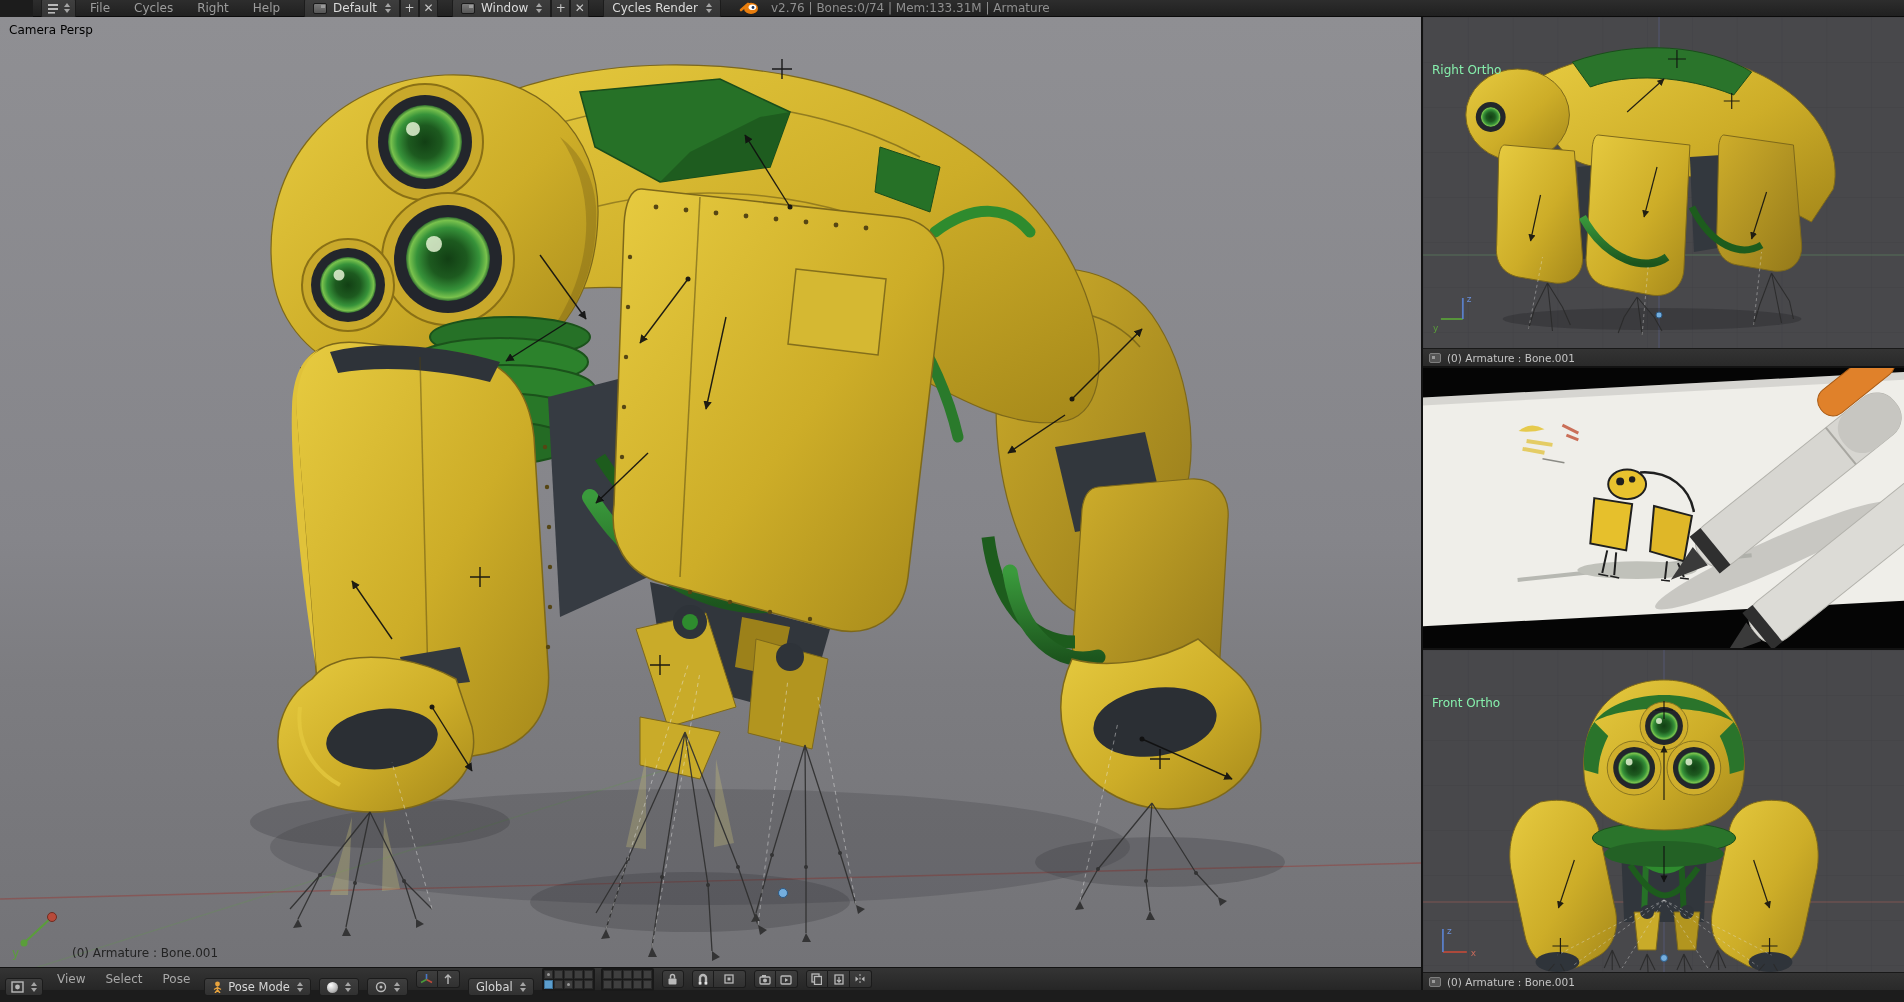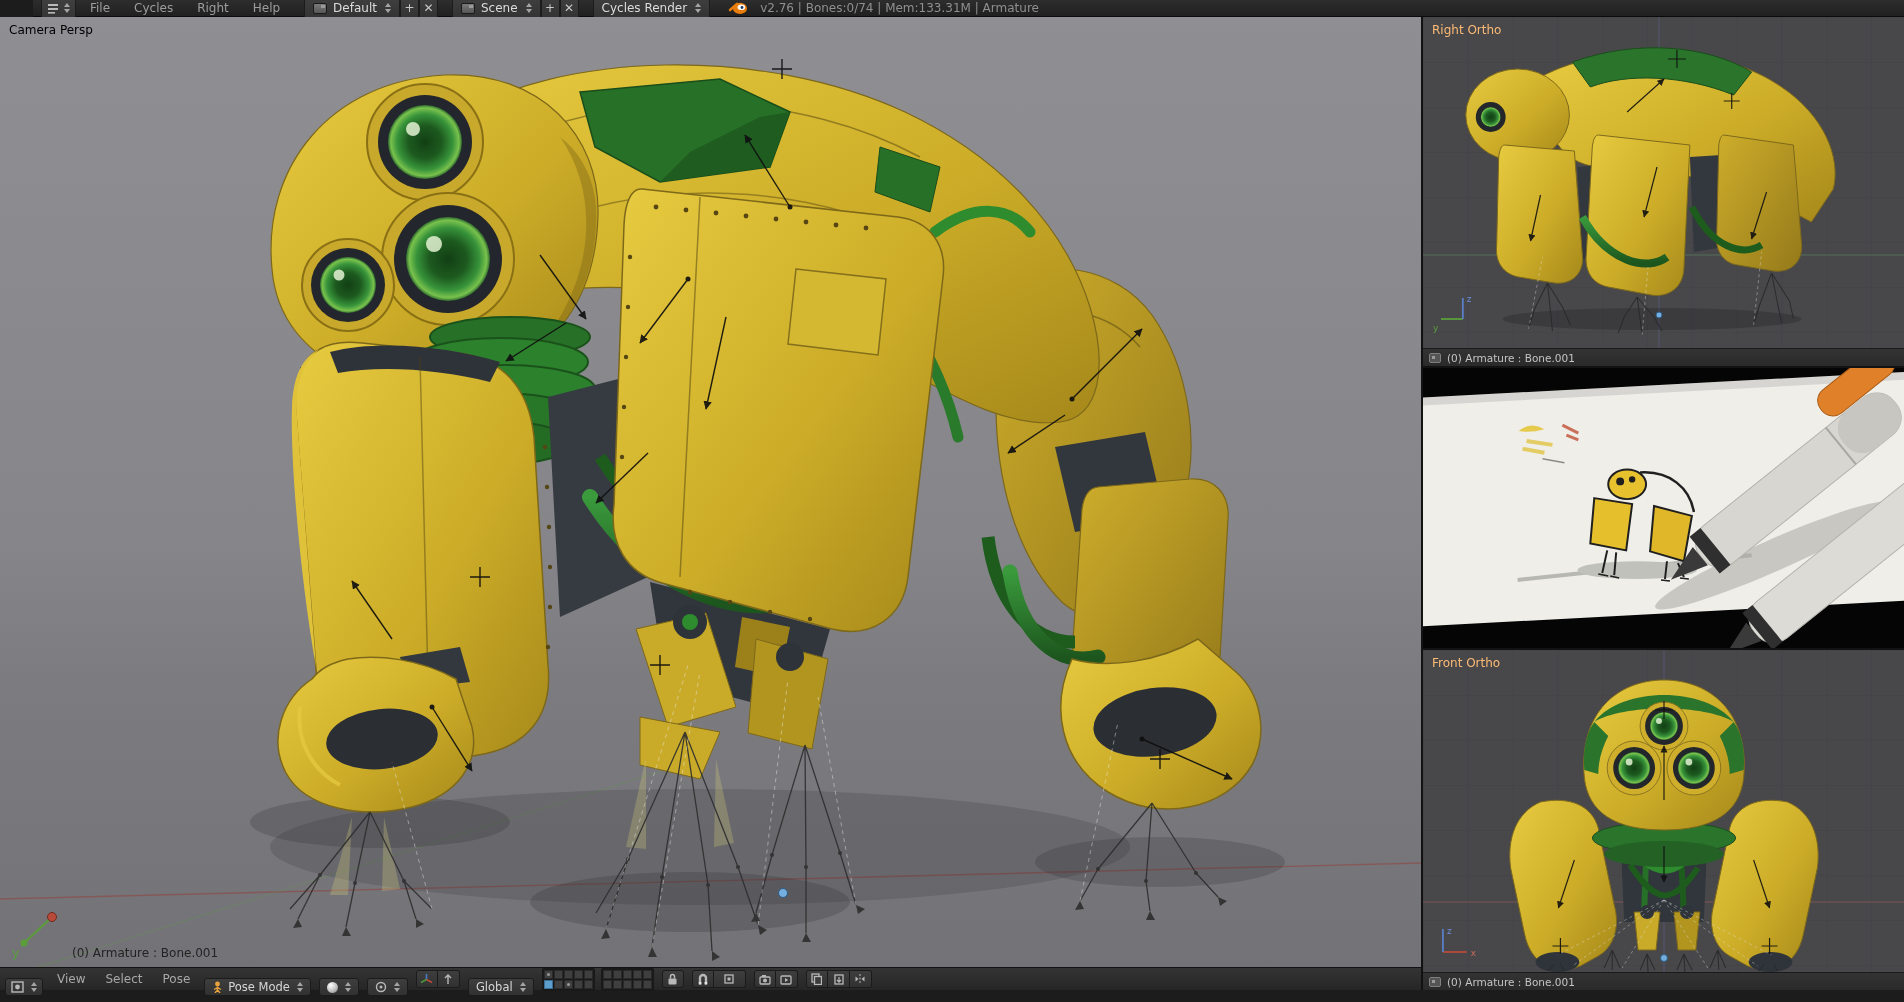--- a/index.html
+++ b/index.html
@@ -30,21 +30,21 @@
   .arrows .dn { border-top:4px solid #a5a5a5; }
   #hdr-status { color:#8f8f8f; font-size:12px; margin-left:8px; white-space:nowrap; }
   .blender-logo { margin-left:14px; display:flex; align-items:center; }
 
   
   #workspace { display:flex; height:973px; }
   #left-col { width:1421px; display:flex; flex-direction:column; }
   #main-viewport { position:relative; height:950px; overflow:hidden; background:#87878a; }
   #main-viewport svg.fill, .panel svg.fill { position:absolute; inset:0; width:100%; height:100%; display:block; }
   .vp-label { position:absolute; top:6px; left:9px; font-size:12px; color:#000000; pointer-events:none; }
-  .vp-label.light { color:#fdba74; }
+  .vp-label.light { color:#86efac;margin-top:40px; }
   #main-status { position:absolute; bottom:7px; left:72px; font-size:12px; color:#232323; pointer-events:none; }
 
   
   #right-col { width:483px; display:flex; flex-direction:column; border-left:2px solid #121212; }
   .panel { position:relative; overflow:hidden; }
   #vp-right { height:349px; background:#48484b; }
   #reference-panel { height:284px; background:#000; border-top:2px solid #121212; border-bottom:2px solid #121212; }
   #vp-front { height:340px; background:#48484b; }
   .vp-strip { position:absolute; left:0; right:0; bottom:0; height:18px; display:flex; align-items:center; gap:6px;
     padding:0 6px; background:linear-gradient(#333333,#2a2a2a); border-top:1px solid #191919;
@@ -143,21 +143,21 @@
             <i class="dn"></i>
           </span>
       </div>
       <div class="hdr-sq">+</div>
       <div class="hdr-sq last">✕</div>
     </div>
 
     <div class="widget-group">
       <div class="hdr-dd">
         <span class="thumb"></span>
-        <span>Scene</span>
+        <span>Window</span>
         <span class="arrows">
             <i class="up"></i>
             <i class="dn"></i>
           </span>
       </div>
       <div class="hdr-sq">+</div>
       <div class="hdr-sq last">✕</div>
     </div>
 
     <div class="widget-group">

